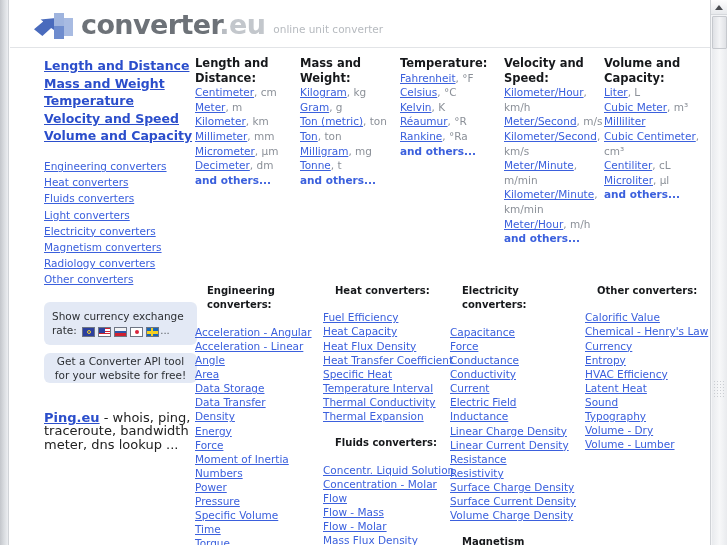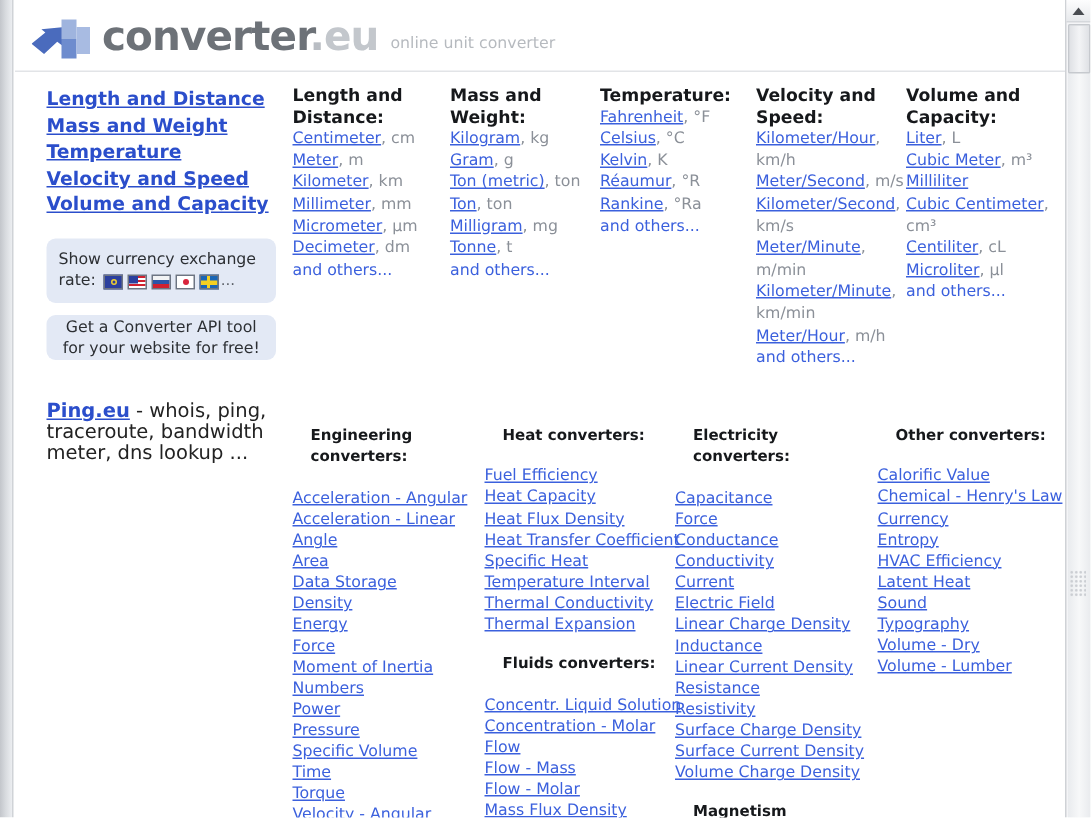--- a/index.html
+++ b/index.html
@@ -87,21 +87,21 @@
   }
 
   
   .header {
     position: relative;
     height: 47px;
     border-bottom: 1px solid #e2e4e7;
   }
   .logo-row {
     position: absolute;
-    left: 11px; top: 11px;
+    left: 24px; top: 11px;
     display: flex;
     align-items: flex-end;
   }
   .logo-mark {
     position: relative;
     width: 40px; height: 26px;
     margin-right: 7px;
   }
   .lm-a {
     position: absolute;
@@ -142,21 +142,21 @@
     color: #b6babf;
     margin-left: 8px;
     padding-bottom: 4px;
     white-space: nowrap;
   }
 
   
   .panes { position: relative; }
   .sidebar {
     position: absolute;
-    left: 3px; top: 0;
+    left: 16px; top: 0;
     width: 185px;
   }
   .sb-pad { padding: 9px 0 0 18px; }
   .nav-major a {
     display: block;
     font-size: 12.5px;
     font-weight: bold;
     color: #2b4ecb;
     text-decoration: underline;
     line-height: 17.6px;
@@ -275,20 +275,21 @@
     white-space: normal;
   }
   .unit a {
     color: #3b60dd;
   }
   .unit .sym { color: #8b9098; }
   .others {
     font-size: 10.5px;
     color: #3b60dd;
     line-height: 14.6px;
+    font-weight: bold;
   }
 
   .row-bottom {
     position: relative;
     margin-top: 26px;
     display: flex;
   }
   .group + .group { margin-top: 13px; }
   .group h3 {
     margin: 12px;
@@ -333,20 +334,30 @@
       <div class="sidebar">
         <div class="sb-pad">
           <div class="nav-major">
             <a href="#">Length and Distance</a>
             <a href="#">Mass and Weight</a>
             <a href="#">Temperature</a>
             <a href="#">Velocity and Speed</a>
             <a href="#">Volume and Capacity</a>
           </div>
 
+          <div class="nav-minor">
+            <a href="#">Engineering converters</a>
+            <a href="#">Heat converters</a>
+            <a href="#">Fluids converters</a>
+            <a href="#">Light converters</a>
+            <a href="#">Electricity converters</a>
+            <a href="#">Magnetism converters</a>
+            <a href="#">Radiology converters</a>
+            <a href="#">Other converters</a>
+          </div>
 
           <div class="promo">
             <span>Show currency exchange</span><br>
             <span>rate:</span>
             <span class="flags">
               <span class="flag flag-eu"></span>
               <span class="flag flag-us"></span>
               <span class="flag flag-ru"></span>
               <span class="flag flag-jp"></span>
               <span class="flag flag-se"></span>
@@ -428,20 +439,21 @@
           </div>
         <div class="row-bottom" id="bottom-row">
             <div class="col" style="width: 128px;">
               <div class="group">
                 <h3>Engineering converters:</h3>
                 <a class="link" href="#">Acceleration - Angular</a>
                 <a class="link" href="#">Acceleration - Linear</a>
                 <a class="link" href="#">Angle</a>
                 <a class="link" href="#">Area</a>
                 <a class="link" href="#">Data Storage</a>
+                <a class="link" href="#">Data Transfer</a>
                 <a class="link" href="#">Density</a>
                 <a class="link" href="#">Energy</a>
                 <a class="link" href="#">Force</a>
                 <a class="link" href="#">Moment of Inertia</a>
                 <a class="link" href="#">Numbers</a>
                 <a class="link" href="#">Power</a>
                 <a class="link" href="#">Pressure</a>
                 <a class="link" href="#">Specific Volume</a>
                 <a class="link" href="#">Time</a>
                 <a class="link" href="#">Torque</a>
@@ -475,22 +487,22 @@
             </div>
             <div class="col" style="width: 135px;">
               <div class="group">
                 <h3>Electricity converters:</h3>
                 <a class="link" href="#">Capacitance</a>
                 <a class="link" href="#">Force</a>
                 <a class="link" href="#">Conductance</a>
                 <a class="link" href="#">Conductivity</a>
                 <a class="link" href="#">Current</a>
                 <a class="link" href="#">Electric Field</a>
+                <a class="link" href="#">Inductance</a>
                 <a class="link" href="#">Linear Charge Density</a>
-                <a class="link" href="#">Inductance</a>
                 <a class="link" href="#">Linear Current Density</a>
                 <a class="link" href="#">Resistance</a>
                 <a class="link" href="#">Resistivity</a>
                 <a class="link" href="#">Surface Charge Density</a>
                 <a class="link" href="#">Surface Current Density</a>
                 <a class="link" href="#">Volume Charge Density</a>
               </div>
               <div class="group">
                 <h3>Magnetism converters:</h3>
                 <a class="link" href="#">Magnetic Flux</a>

